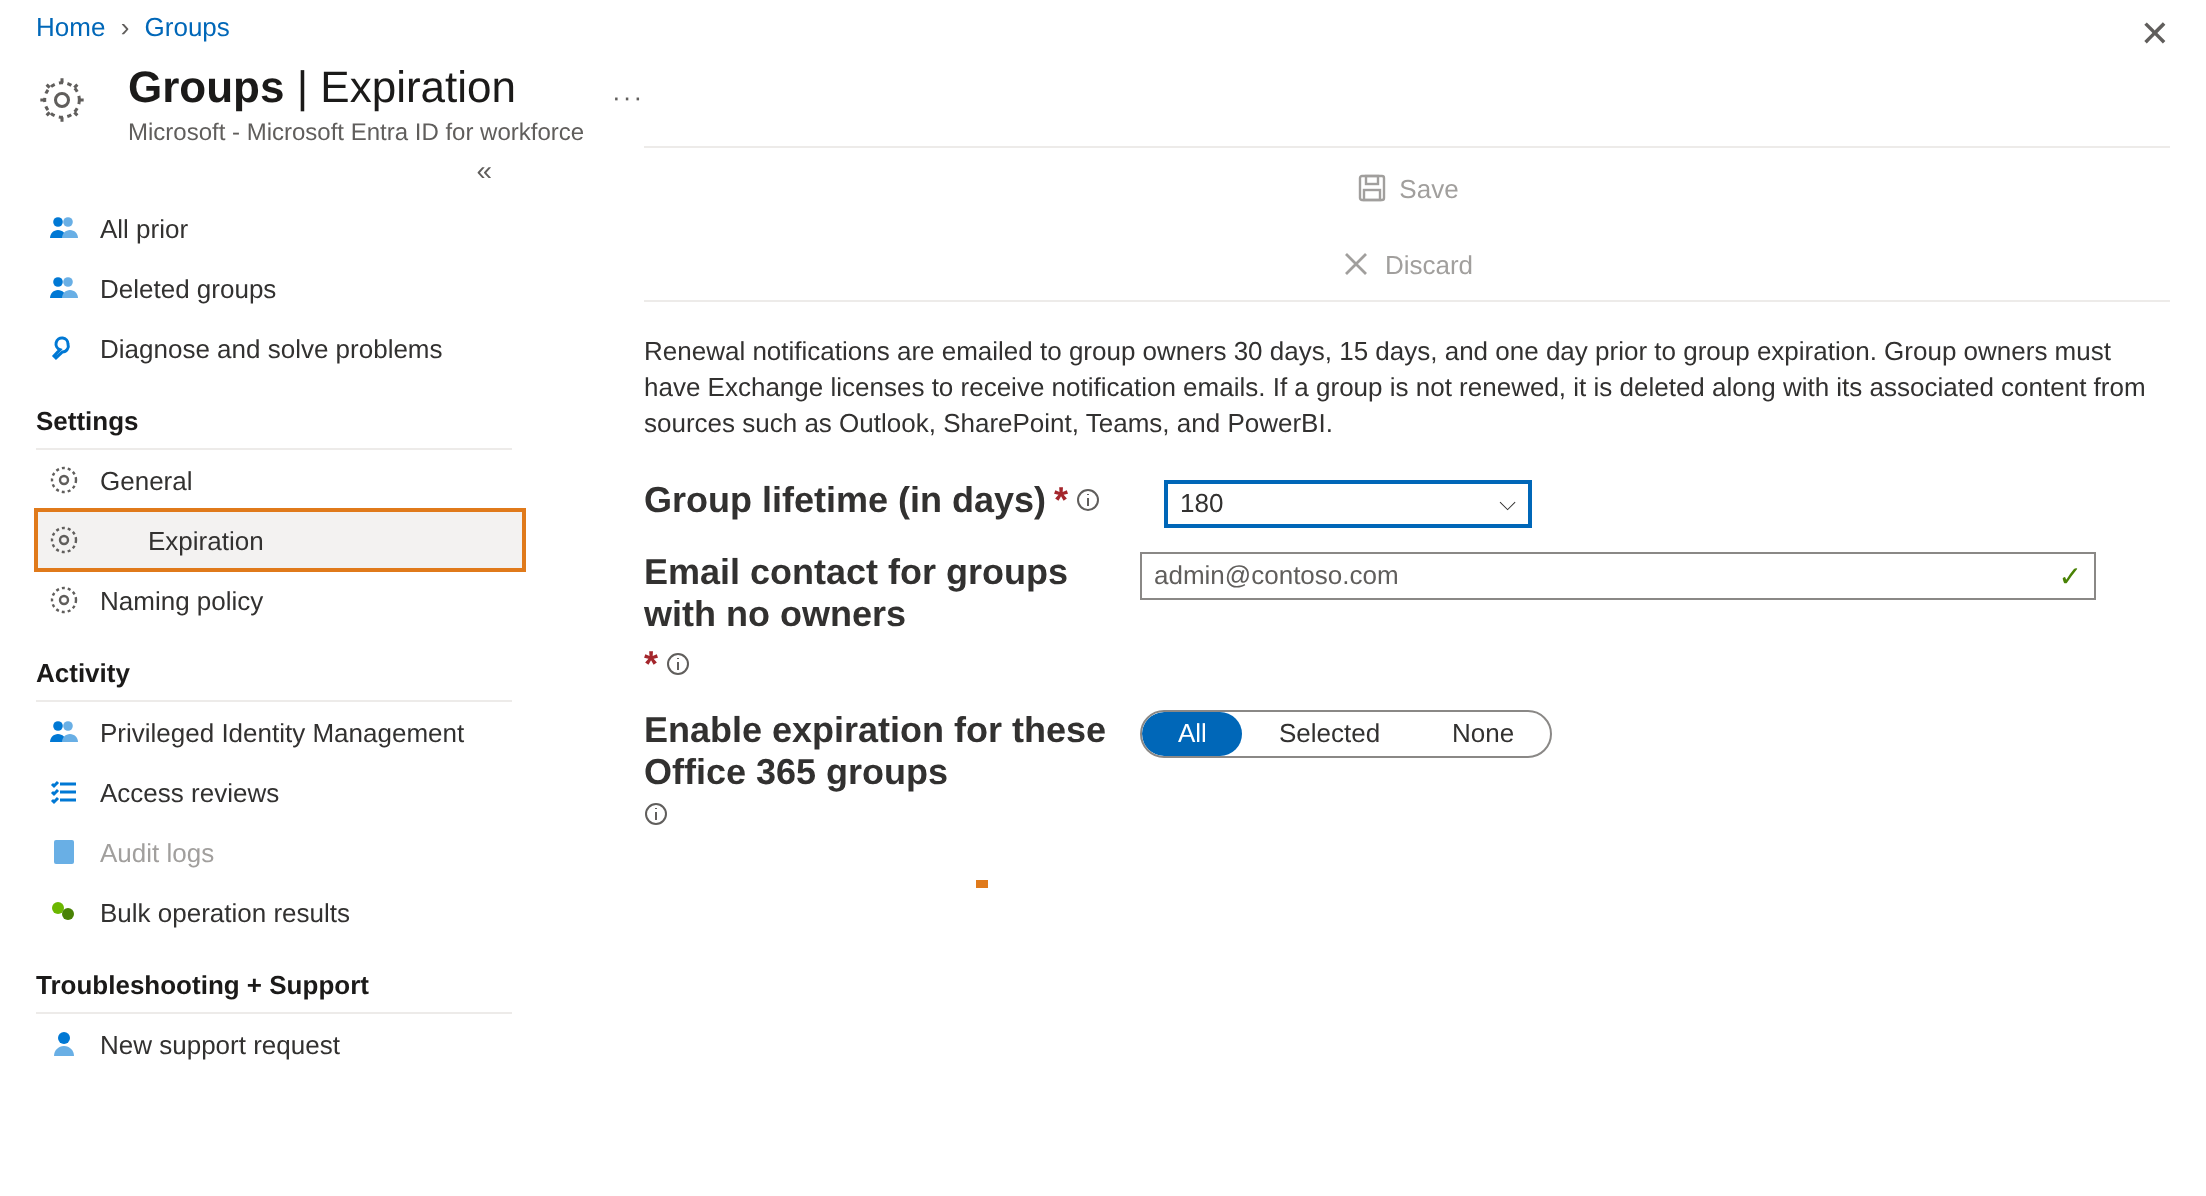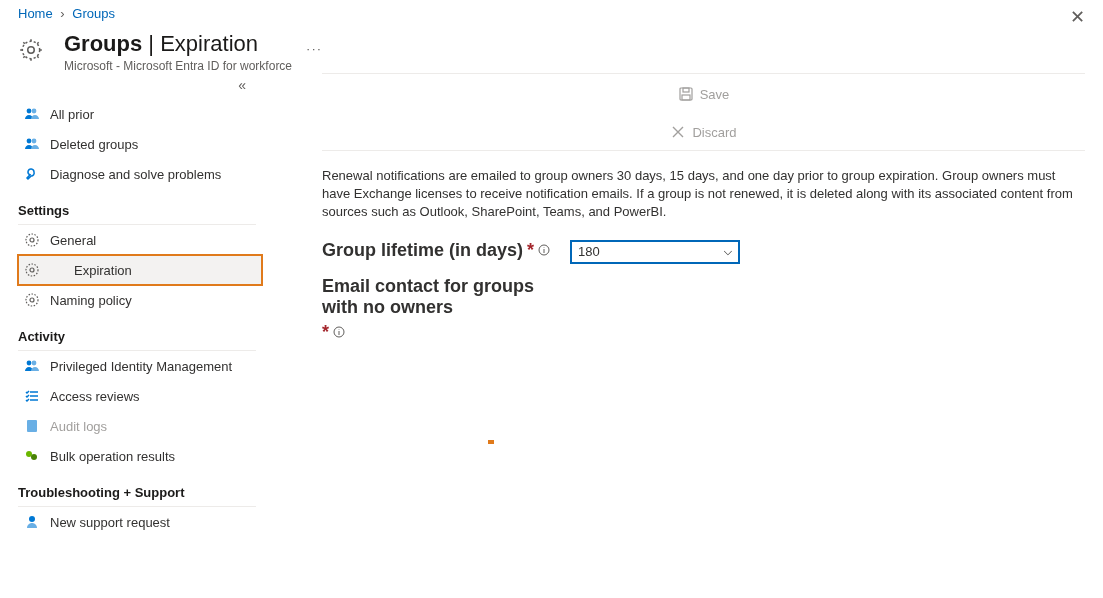--- a/index.html
+++ b/index.html
@@ -64,23 +64,23 @@
   .tool-ico { width: 16px; height: 16px; }
 
   .info-text { padding: 16px 0 12px 0; font-size: 13px; line-height: 1.4; color: #323130; }
 
   .form-row { display: flex; align-items: flex-start; padding: 6px 0; }
   .form-label { width: 248px; font-size: 18px; font-weight: 600; display: flex; align-items:center; gap:4px; flex-wrap: wrap; }
   .req { color: #a4262c; }
   .info-ico { width: 12px; height: 12px; }
 
   .dropdown {
-    width: 170px; height: 24px; border: 2px solid #0067b8;
+    width: 184px; height: 24px; border: 2px solid #0067b8;
     display: flex; align-items: center; justify-content: space-between;
-    padding: 0 6px; font-size: 13px; cursor: pointer;
+    padding: 0 6px; font-size: 13px; cursor: pointer; margin-left: 12px;
   }
   .dd-caret { font-size: 11px; color: #323130; }
 
   .text-field {
     width: 478px; height: 24px; border: 1px solid #8a8886;
     display: flex; align-items: center; justify-content: space-between;
     padding: 0 6px; font-size: 13px; color: #605e5c;
   }
   .check-ico { color: #498205; font-size: 14px; }
 
@@ -300,18 +300,38 @@
       <div class="form-label">
         <span>Email contact for groups with no owners</span>
         <span class="req">*</span>
         <span class="info-ico" style="margin-left:0;">
           <svg viewBox="0 0 12 12" width="12" height="12" fill="none" stroke="#605e5c" stroke-width="1">
               <circle cx="6" cy="6" r="5"></circle>
               <path d="M6 5v4M6 3v.5"></path>
             </svg>
         </span>
       </div>
-    </div>
-
+      <div class="text-field">
+        <span>admin@contoso.com</span>
+        <span class="check-ico">✓</span>
+      </div>
+    </div>
+
+    <div class="form-row">
+      <div class="form-label">
+        <span>Enable expiration for these Office 365 groups</span>
+        <span class="info-ico">
+          <svg viewBox="0 0 12 12" width="12" height="12" fill="none" stroke="#605e5c" stroke-width="1">
+              <circle cx="6" cy="6" r="5"></circle>
+              <path d="M6 5v4M6 3v.5"></path>
+            </svg>
+        </span>
+      </div>
+      <div class="pill-group">
+        <div class="pill active">All</div>
+        <div class="pill">Selected</div>
+        <div class="pill">None</div>
+      </div>
+    </div>
   </div>
 </div>
 
 <div class="orange-dot"></div>
 
 </body></html>

